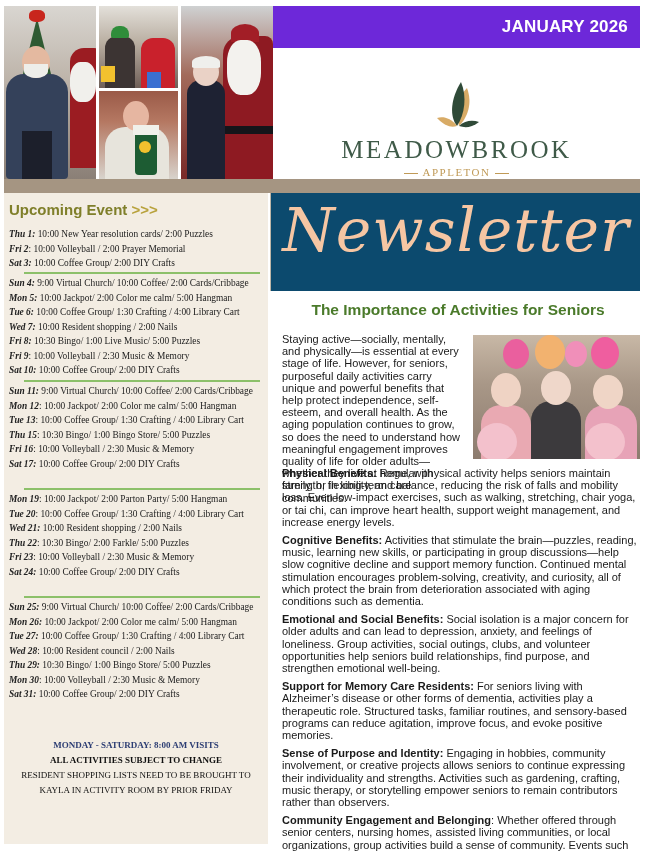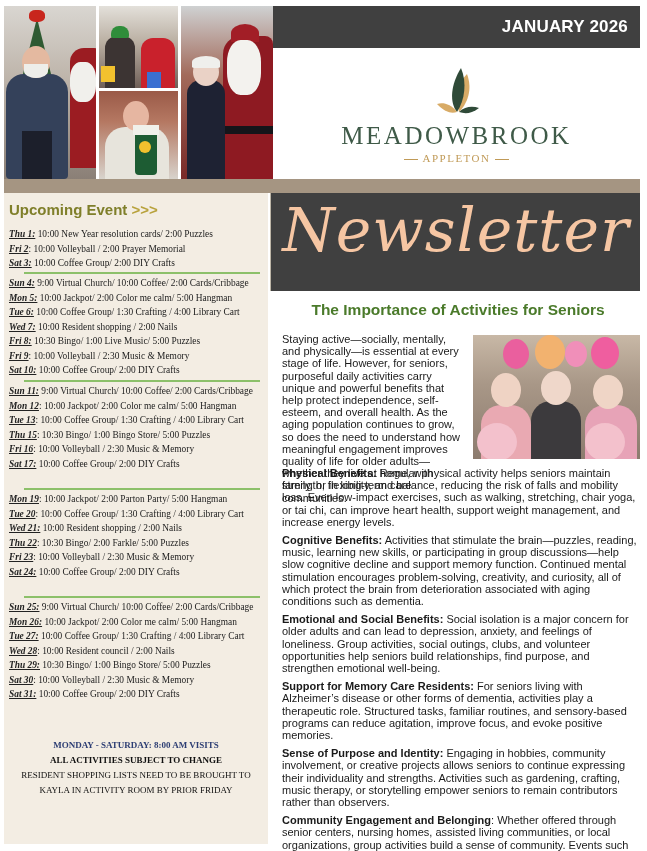--- a/index.html
+++ b/index.html
@@ -40,47 +40,47 @@
   .p3-logo { left: 40px; top: 50px; width: 12px; height: 12px; background: #f2c12e; border-radius: 50%; }
   .p4-woman { left: 6px; top: 74px; width: 38px; height: 99px; background: #1e2233; border-radius: 14px 14px 0 0; }
   .p4-woman-head { left: 12px; top: 52px; width: 26px; height: 28px; background: #ead2c6; border-radius: 50%; }
   .p4-hair { left: 11px; top: 50px; width: 28px; height: 12px; background: #efefec; border-radius: 50% 50% 10% 10%; }
   .p4-santa { left: 42px; top: 30px; width: 50px; height: 143px; background: #8e1a22; border-radius: 18px 8px 0 0; }
   .p4-santa-beard { left: 46px; top: 34px; width: 34px; height: 55px; background: #f3f2ee; border-radius: 40%; }
   .p4-santa-hat { left: 50px; top: 18px; width: 28px; height: 18px; background: #a21e26; border-radius: 50% 50% 0 0; }
   .p4-belt { left: 44px; top: 120px; width: 48px; height: 8px; background: #15151a; }
 
   
-  .month-bar { position: absolute; left: 273px; top: 6px; width: 367px; height: 42px; background: #404040; }
+  .month-bar { position: absolute; left: 273px; top: 6px; width: 367px; height: 42px; background: #6d28d9; }
   .month-text { position: absolute; right: 12px; top: 11px; color: #ffffff; font-weight: bold; font-size: 17px; letter-spacing: 0.2px; }
-  .logo-area { position: absolute; left: 273px; top: 48px; width: 367px; height: 107px; background: #ffffff; padding-left: 28px; }
+  .logo-area { position: absolute; left: 273px; top: 62px; width: 367px; height: 107px; background: #ffffff; padding-left: 28px; }
   .leaf-icon { position: absolute; left: 164px; top: 20px; width: 42px; height: 48px; }
   .brand-name { position: absolute; left: 0; width: 367px; top: 74px; text-align: center;
     font-family: "Liberation Serif", serif; color: #3f5a48; font-size: 25px; letter-spacing: 2.5px; }
   .brand-sub { position: absolute; left: 0; width: 367px; top: 104px; text-align: center;
     font-family: "Liberation Serif", serif; color: #c09a57; font-size: 11px; letter-spacing: 1.5px; }
   .brand-sub .dash { display: inline-block; width: 14px; height: 1px; background: #c09a57; vertical-align: middle; margin: 0 4px; }
 
   
   .taupe-band { position: absolute; left: 4px; top: 179px; width: 636px; height: 14px; background: #a59582; }
 
   
   .schedule { position: absolute; left: 4px; top: 193px; width: 264px; height: 651px; background: #f3ede3; }
   .sched-title { position: absolute; left: 5px; top: 8px; font-size: 15px; font-weight: bold; color: #7f7f2a; }
   .sched-title .arrows { color: #b8a23c; }
   .week { position: absolute; left: 5px; width: 256px; }
   .day-line { font-family: "Liberation Serif", serif; font-size: 9.4px; color: #222; height: 14.5px; line-height: 14.5px; white-space: nowrap; }
-  .day-label { font-weight: bold; font-style: italic; text-decoration: underline; }
+  .day-label { font-weight: bold; font-style: italic; }
   .week-rule { position: absolute; left: 20px; width: 236px; height: 1.5px; background: #8cc06a; }
   .notes { position: absolute; left: 0; width: 264px; top: 545px; text-align: center; font-family: "Liberation Serif", serif; font-size: 9px; line-height: 15px; color: #111; }
   .note-visits { color: #2c3d73; font-weight: bold; }
   .note-change { font-weight: bold; }
 
   
-  .nl-banner { position: absolute; left: 270px; top: 193px; width: 370px; height: 98px; background: #404040; border-left: 1px solid #bdb6a8; }
+  .nl-banner { position: absolute; left: 270px; top: 193px; width: 370px; height: 98px; background: #0c4a6e; border-left: 1px solid #bdb6a8; }
   .nl-title { position: absolute; left: 0; width: 370px; top: 2px; text-align: center;
     font-family: "DejaVu Serif", serif; font-style: italic; color: #f6c6a3; font-size: 60px; letter-spacing: 1px; }
   .article-title { position: absolute; left: 276px; width: 364px; top: 301px; text-align: center; font-weight: bold; font-size: 15.5px; color: #4a7a2a; }
   .article { position: absolute; left: 282px; top: 333px; width: 358px; font-family: "Liberation Sans", sans-serif; font-size: 11px; color: #1a1a1a; line-height: 12.2px; }
   .intro { width: 185px; height: 128px; }
   .hero-photo { position: absolute; left: 191px; top: 2px; width: 167px; height: 124px; overflow: hidden;
     background: linear-gradient(180deg, #c8b8a6 0%, #a89787 40%, #8c7b6e 100%); }
   .balloon { position: absolute; border-radius: 50%; }
   .para { margin-top: 6px; }
   .para b { font-weight: bold; text-align: right; }
@@ -185,21 +185,21 @@
     <div class="day-line"><span class="day-label">Sat 24:</span><span> 10:00 Coffee Group/ 2:00 DIY Crafts</span></div>
   </div>
   <div class="week-rule" style="top:403px;"></div>
 
   <div class="week" style="top:407px;">
     <div class="day-line"><span class="day-label">Sun 25:</span><span>  9:00 Virtual Church/ 10:00 Coffee/ 2:00 Cards/Cribbage</span></div>
     <div class="day-line"><span class="day-label">Mon 26:</span><span> 10:00 Jackpot/ 2:00 Color me calm/ 5:00 Hangman</span></div>
     <div class="day-line"><span class="day-label">Tue 27:</span><span> 10:00 Coffee Group/ 1:30 Crafting / 4:00 Library Cart</span></div>
     <div class="day-line"><span class="day-label">Wed 28</span><span>: 10:00 Resident council / 2:00 Nails</span></div>
     <div class="day-line"><span class="day-label">Thu 29:</span><span> 10:30 Bingo/ 1:00 Bingo Store/ 5:00 Puzzles</span></div>
-    <div class="day-line"><span class="day-label">Sat 30</span><span>: 10:00 Volleyball / 2:30 Music &amp; Memory</span></div>
+    <div class="day-line"><span class="day-label">Mon 30</span><span>: 10:00 Volleyball / 2:30 Music &amp; Memory</span></div>
     <div class="day-line"><span class="day-label">Sat 31:</span><span>  10:00 Coffee Group/ 2:00 DIY Crafts</span></div>
   </div>
 
   <div class="notes">
     <div class="note-visits">MONDAY - SATURDAY: 8:00 AM VISITS</div>
     <div class="note-change">ALL ACTIVITIES SUBJECT TO CHANGE</div>
     <div>RESIDENT SHOPPING LISTS NEED TO BE BROUGHT TO</div>
     <div>KAYLA IN ACTIVITY ROOM BY PRIOR FRIDAY</div>
   </div>
 </div>

